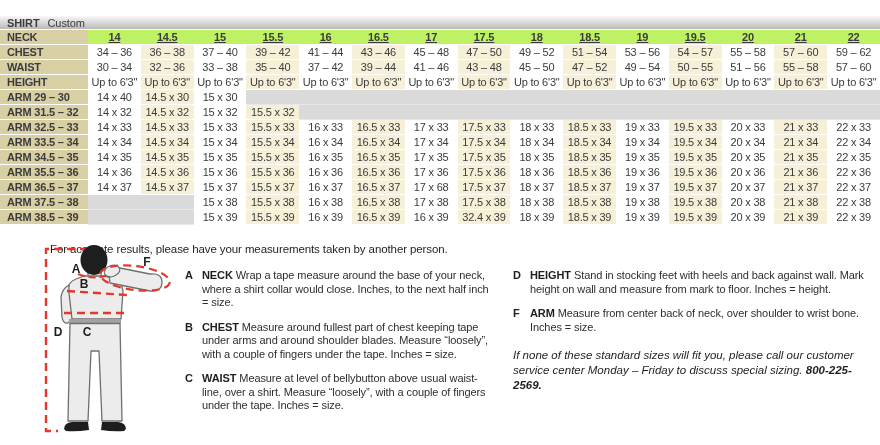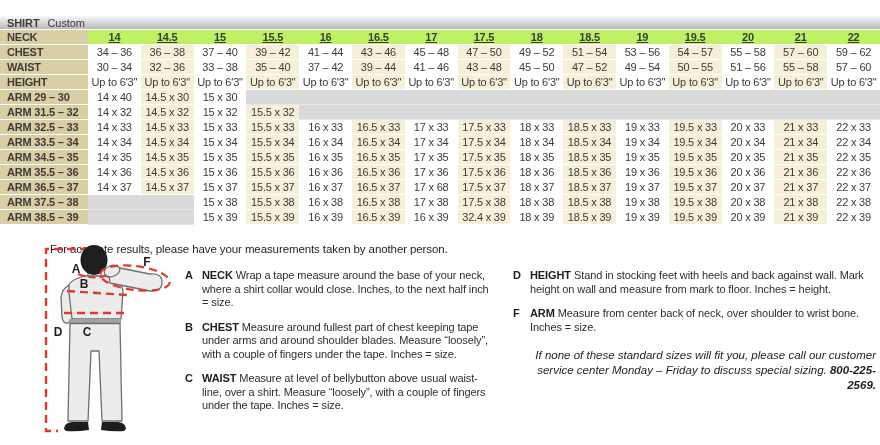--- a/index.html
+++ b/index.html
@@ -39,21 +39,21 @@
 
   #cols { display:flex; margin-left:185px; margin-top:13px; gap:16px; }
   #col-left  { width:312px; flex:none; }
   #col-right { flex:1; padding-right:4px; }
 
   .instr { display:grid; grid-template-columns:17px 1fr; margin-bottom:11px; }
   .instr .letter { font-weight:bold; font-size:11px; color:#1e1e1e; }
   .instr .body { font-size:11px; line-height:13.5px; color:#2e2e2e; letter-spacing:-0.1px; }
   .instr .term { font-weight:bold; color:#1e1e1e; }
 
-  #special-note { margin-top:14px; font-style:italic; font-size:11.5px; line-height:15px; color:#1e1e1e;text-align:right; }
+  #special-note { margin-top:14px; font-style:italic; font-size:11.5px; line-height:15px; color:#1e1e1e; }
   #special-note .phone { font-weight:bold; }
 
   svg text.fig-label { font-family:"Liberation Sans", sans-serif; font-size:12px; font-weight:bold; fill:#1e1e1e; font-style:normal; }
 </style>
 </head>
 <body>
 
 <div id="page">
 
   <div id="chart-wrap">

